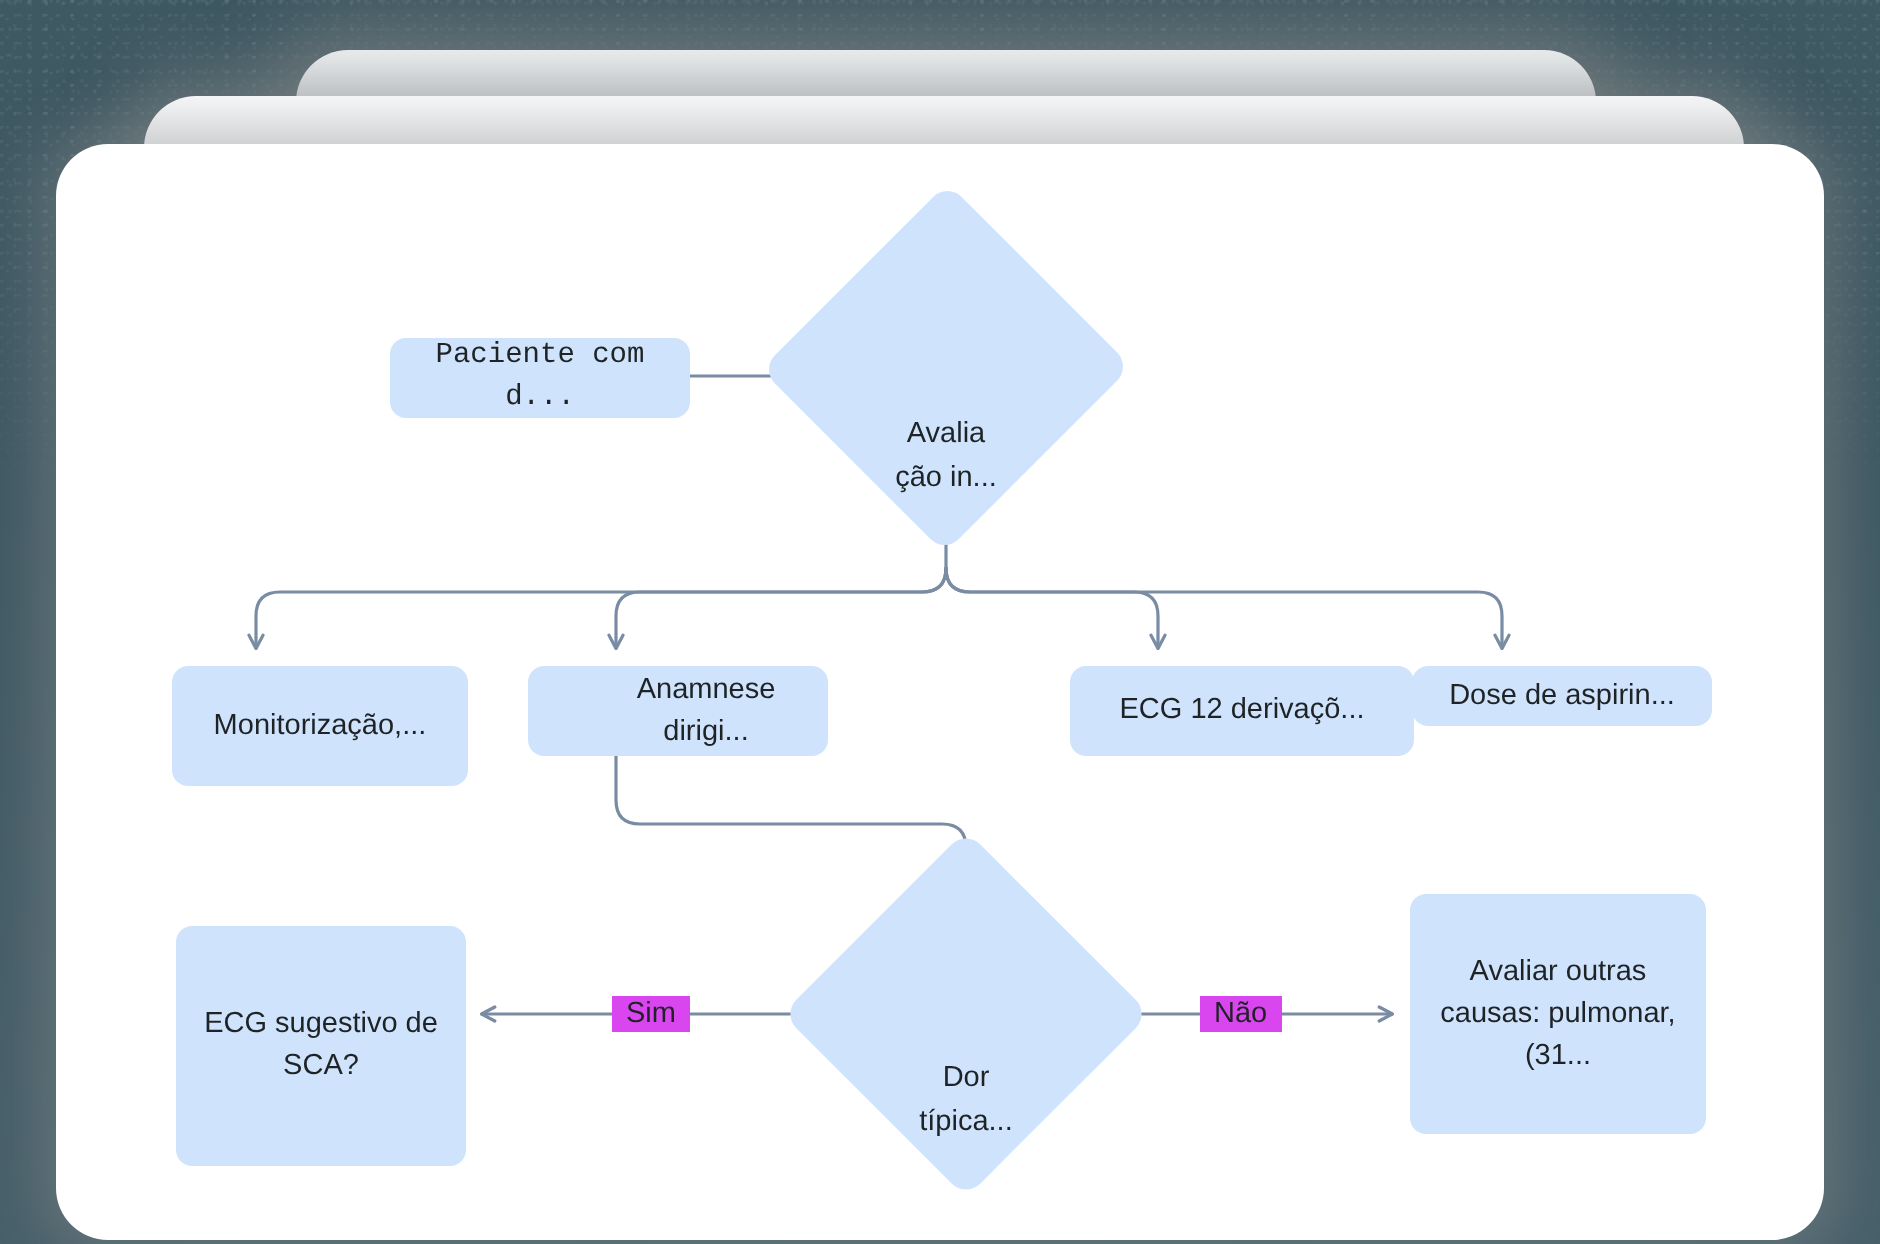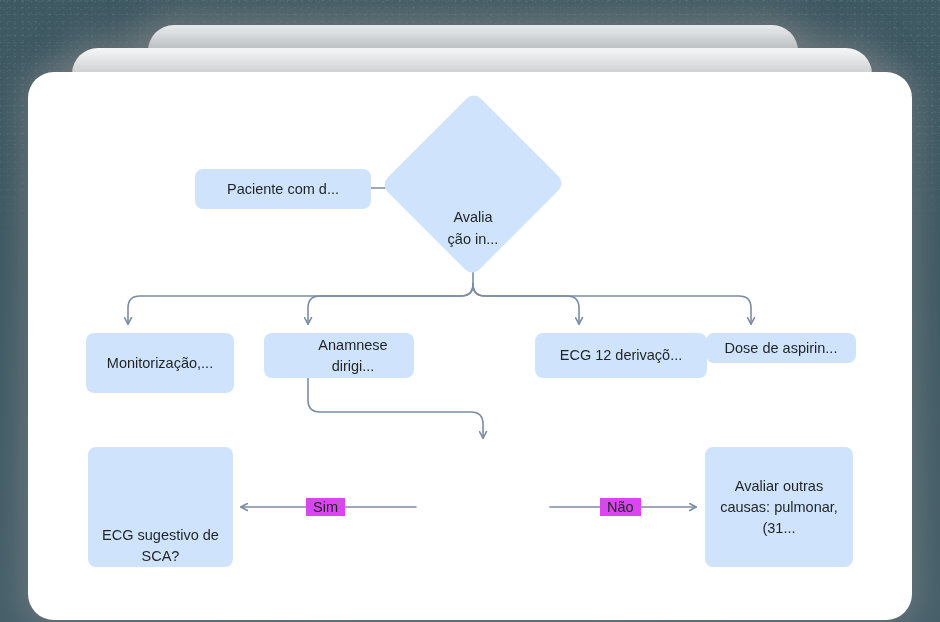--- a/index.html
+++ b/index.html
@@ -155,21 +155,21 @@
       <path d="M445,212 Q445,224 457,224 L711,224 Q723,224 723,236 L723,252" marker-end="url(#ah)"></path>
 
       <path d="M280,306 L280,328 Q280,340 292,340 L443,340 Q455,340 455,352 L455,366" marker-end="url(#ah)"></path>
 
       <path d="M388,435 L213,435" marker-end="url(#ah)"></path>
 
       <path d="M522,435 L668,435" marker-end="url(#ah)"></path>
     </g>
   </svg>
 
-  <div class="node rect" style="left:167px; top:97px; width:176px; height:40px;">
+  <div class="node rect" style="left:167px; top:97px; width:150px; height:40px;font-family:Liberation Mono, monospace;">
     <span>Paciente com d...</span>
   </div>
 
   <div class="diamond-wrap" style="left:380px; top:46px; width:130px; height:132px;">
     <div class="diamond-shape"></div>
     <div class="diamond-label">Avalia
 ção in...</div>
   </div>
 
   <div class="node rect" style="left:58px; top:261px; width:148px; height:60px;">
@@ -181,24 +181,29 @@
   </div>
 
   <div class="node rect" style="left:507px; top:261px; width:172px; height:45px;">
     <span>ECG 12 derivaçõ...</span>
   </div>
 
   <div class="node rect" style="left:678px; top:261px; width:150px; height:30px;">
     <span>Dose de aspirin...</span>
   </div>
 
-  <div class="node rect" style="left:60px; top:375px; width:145px; height:120px;align-items:flex-end;">
+  <div class="node rect" style="left:60px; top:391px; width:145px; height:120px;">
     <span>ECG sugestivo de SCA?</span>
   </div>
 
+  <div class="diamond-wrap" style="left:390px; top:370px; width:130px; height:130px;">
+    <div class="diamond-shape"></div>
+    <div class="diamond-label">Dor
+típica...</div>
+  </div>
 
   <div class="node rect" style="left:677px; top:375px; width:148px; height:120px;">
     <span>Avaliar outras causas: pulmonar, (31...</span>
   </div>
 
   <div class="edge-label" style="left:278px; top:426px;">Sim</div>
 
   <div class="edge-label" style="left:572px; top:426px;">Não</div>
 
 </div>

